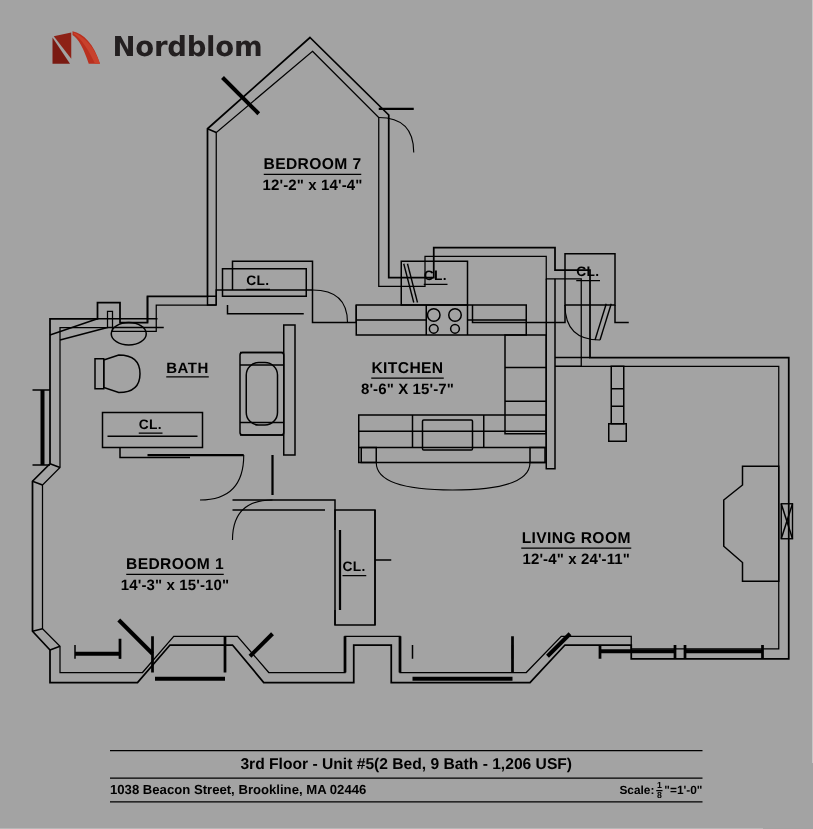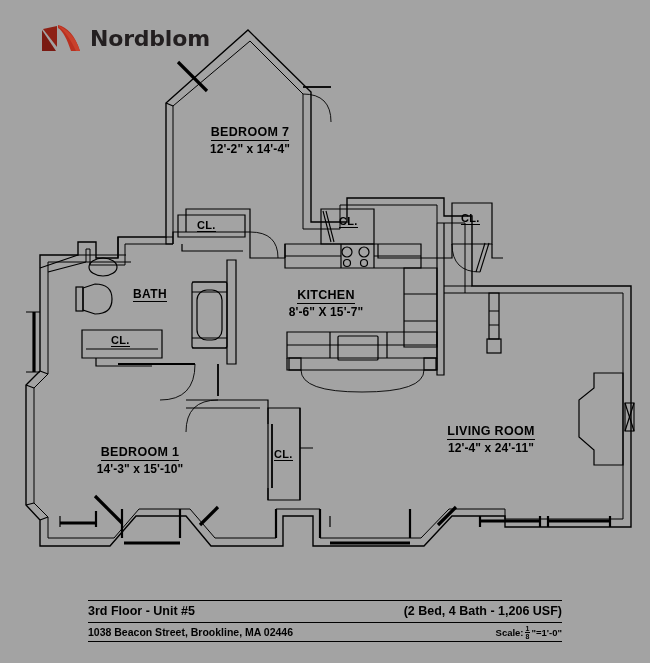--- a/index.html
+++ b/index.html
@@ -115,21 +115,21 @@
   #rule-top { top: 0px; }
   #rule-mid { top: 22px; }
   #rule-bot { top: 41px; }
 
   #foot-line1 {
     position: absolute;
     top: 4px;
     left: 0;
     width: 474px;
     display: flex;
-    justify-content: space-between;
+    justify-content: center;
     align-items: baseline;
     font-size: 12.5px;
     font-weight: bold;
   }
   #foot-line2 {
     position: absolute;
     top: 25px;
     left: 0;
     width: 474px;
     display: flex;
@@ -426,42 +426,42 @@
     <div class="room-label" style="left:266px; top:285px; width:120px;">
       <div class="room-name">KITCHEN</div>
       <div class="room-dims">8'-6" X 15'-7"</div>
     </div>
 
     <div class="room-label" style="left:75px; top:442px; width:130px;">
       <div class="room-name">BEDROOM 1</div>
       <div class="room-dims">14'-3" x 15'-10"</div>
     </div>
 
-    <div class="room-label" style="left:426px; top:421px; width:130px;">
+    <div class="room-label" style="left:396px; top:421px; width:130px;">
       <div class="room-name">LIVING ROOM</div>
       <div class="room-dims">12'-4" x 24'-11"</div>
     </div>
 
     <div class="bath-label" style="left:133px; top:287px;">BATH</div>
 
     <div class="cl-label" style="left:197px; top:219px;">CL.</div>
     <div class="cl-label" style="left:339px; top:215px;">CL.</div>
     <div class="cl-label" style="left:461px; top:212px;">CL.</div>
     <div class="cl-label" style="left:111px; top:334px;">CL.</div>
     <div class="cl-label" style="left:274px; top:448px;">CL.</div>
   </div>
 
   <div id="footer">
     <div class="rule" id="rule-top"></div>
     <div class="rule" id="rule-mid"></div>
     <div class="rule" id="rule-bot"></div>
 
     <div id="foot-line1">
       <span>3rd Floor - Unit #5</span>
-      <span>(2 Bed, 4 Bath - 1,206  USF)</span>
+      <span>(2 Bed, 9 Bath - 1,206  USF)</span>
     </div>
 
     <div id="foot-line2">
       <span>1038 Beacon Street, Brookline, MA 02446</span>
       <span id="scale-text">
         <span>Scale:</span>
         <span class="frac">
           <span class="num">1</span>
           <span class="den">8</span>
         </span>

